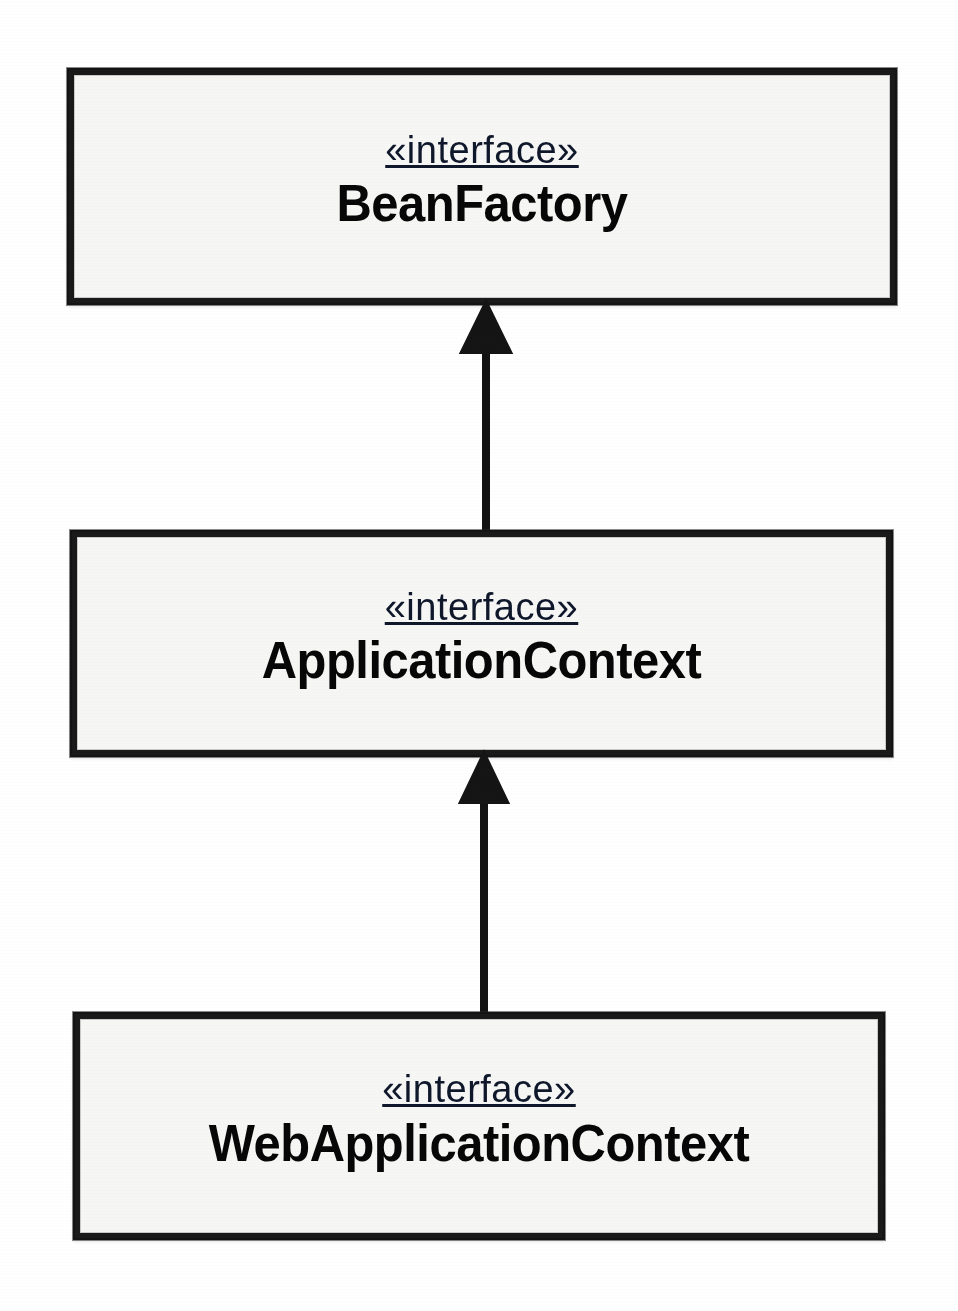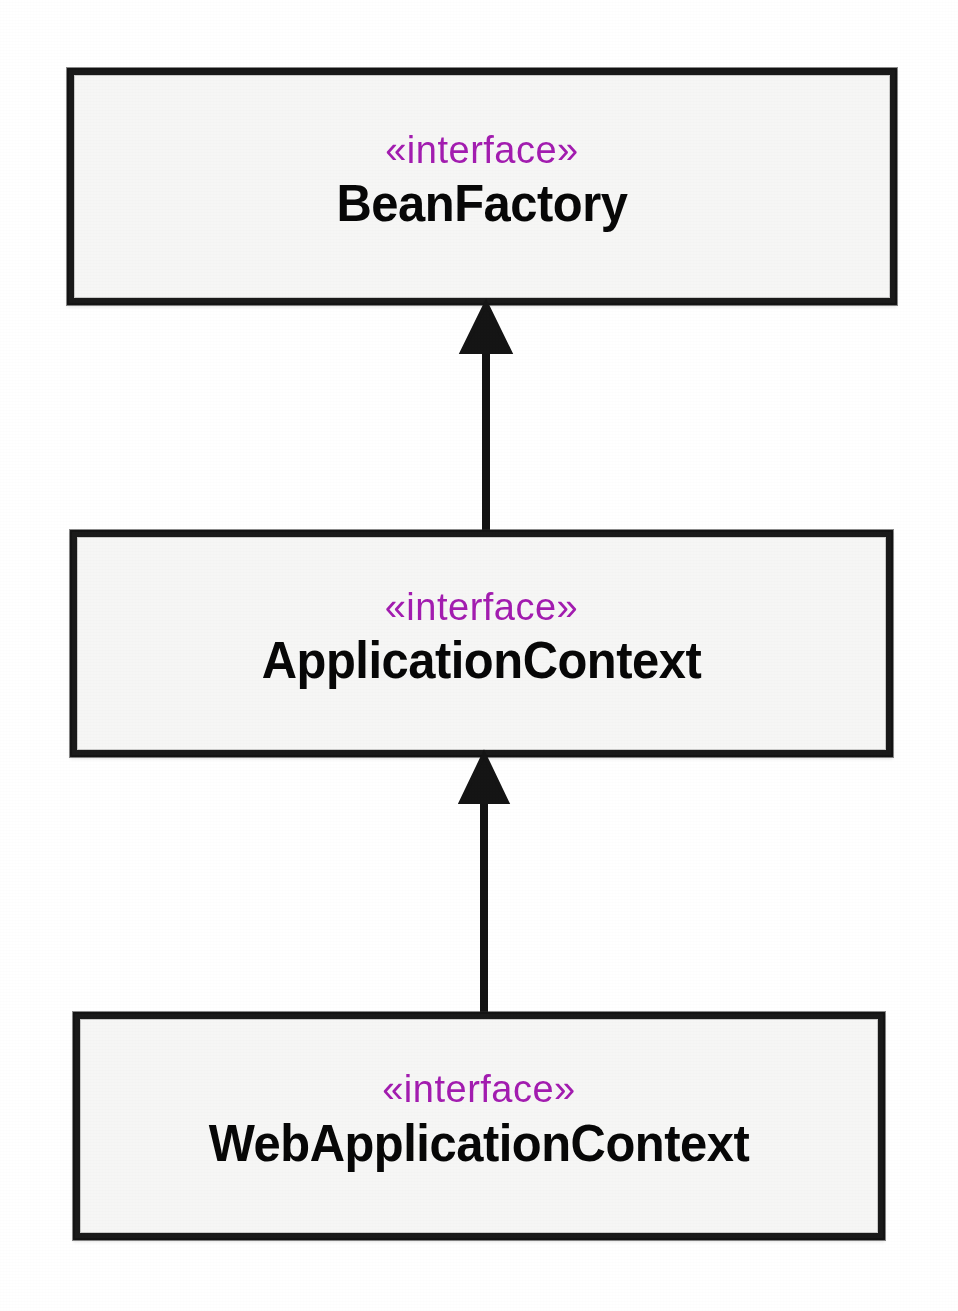--- a/index.html
+++ b/index.html
@@ -63,22 +63,23 @@
     z-index: 2;
     width: 100%;
     padding-bottom: 12px;
   }
 
   .stereotype {
     font-size: 38px;
     font-weight: 400;
     letter-spacing: 0.5px;
     line-height: 1.06;
-    color: #a21caf;
+    color: #0f172a;
     white-space: nowrap;
+    text-decoration: underline;
   }
 
   .class-title {
     font-size: 52px;
     font-weight: 700;
     letter-spacing: -0.5px;
     line-height: 1.06;
     margin-top: 6px;
     color: #070707;
     white-space: nowrap;

